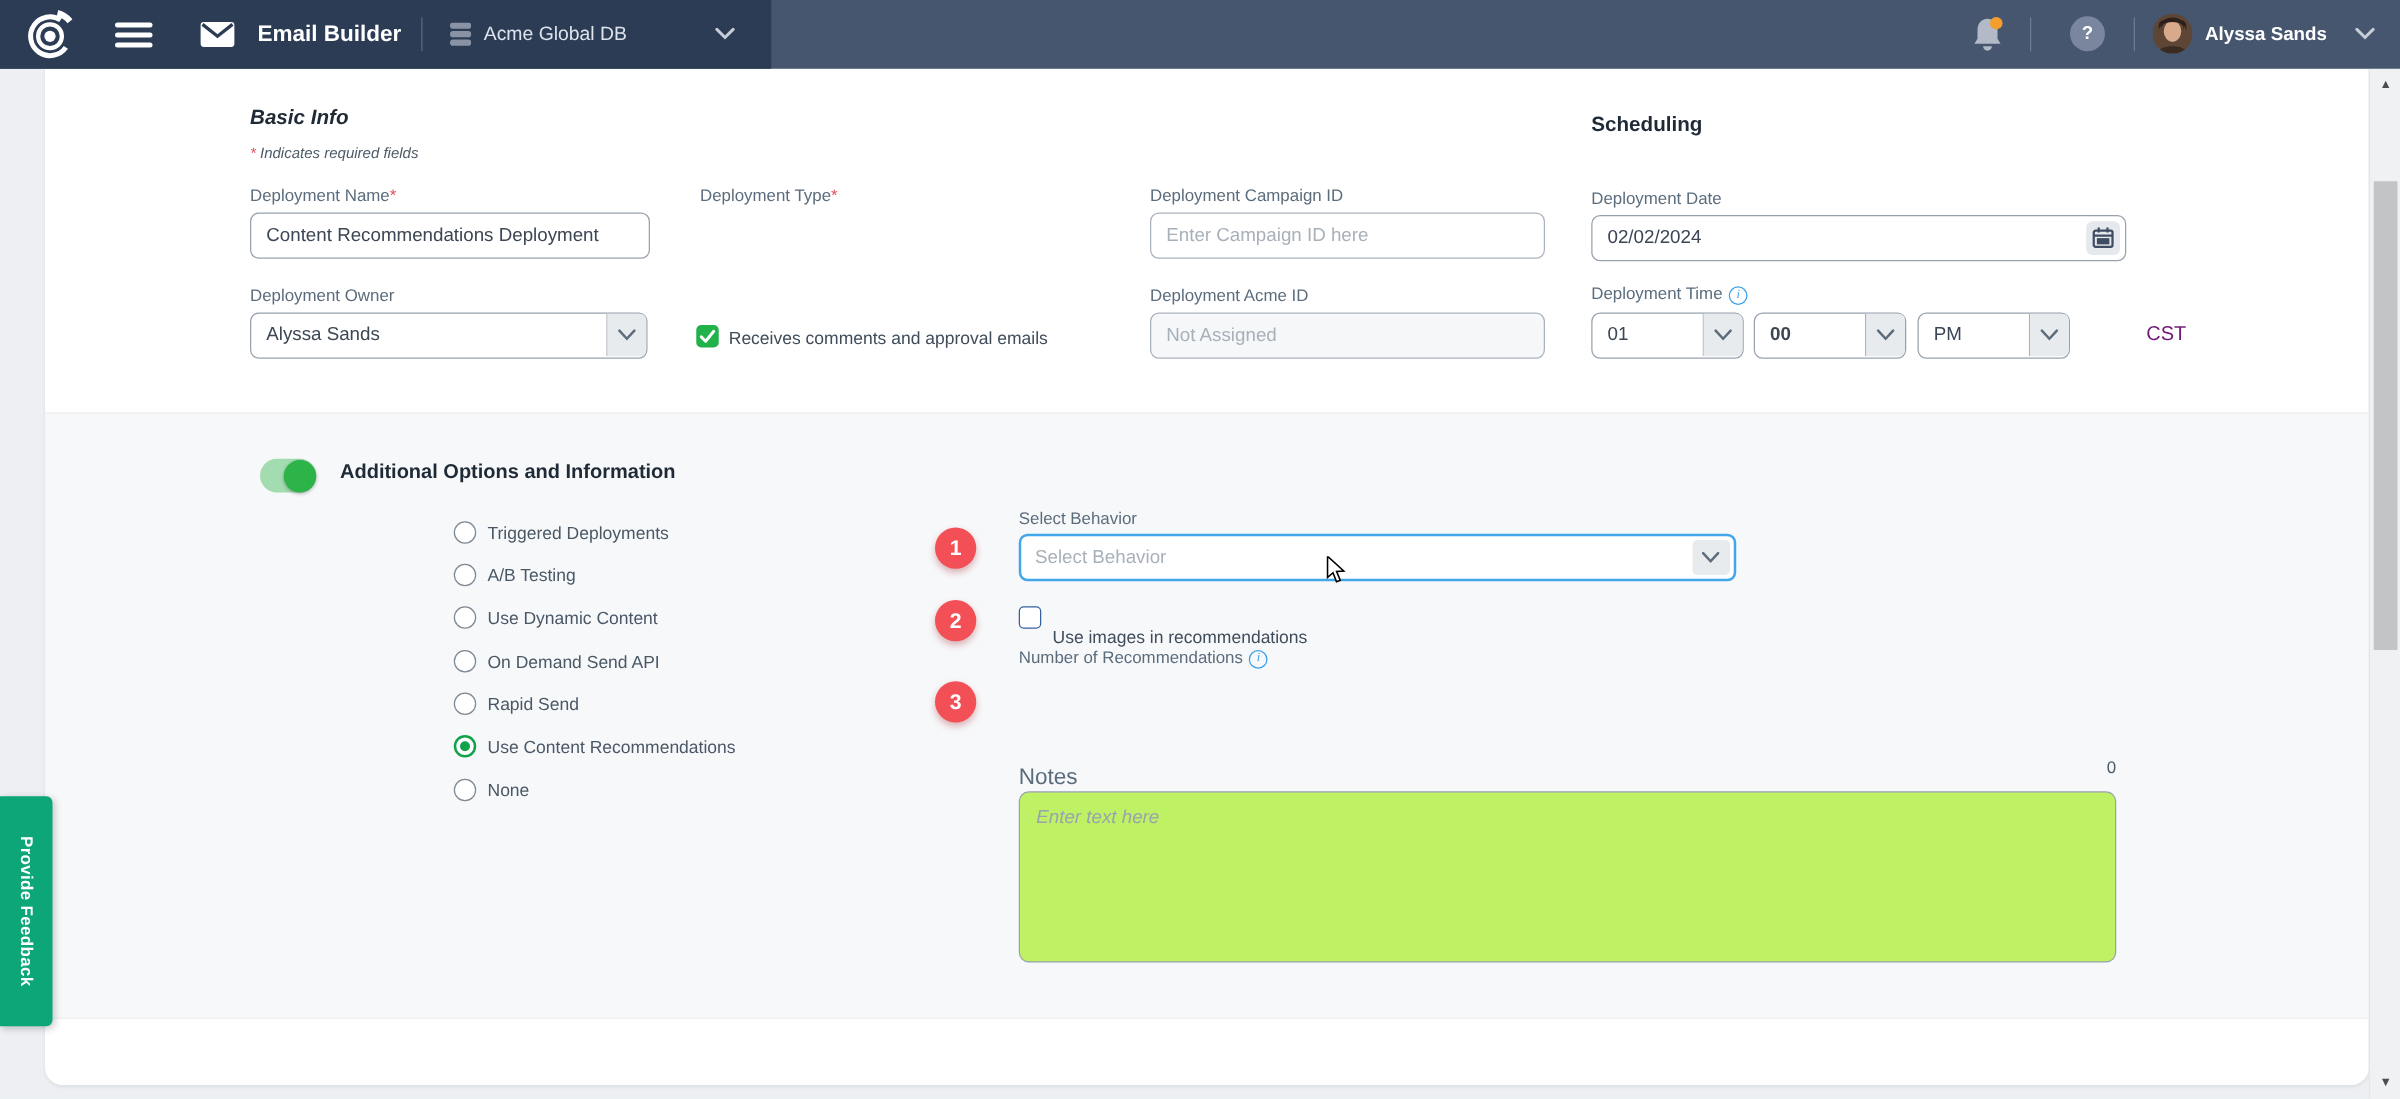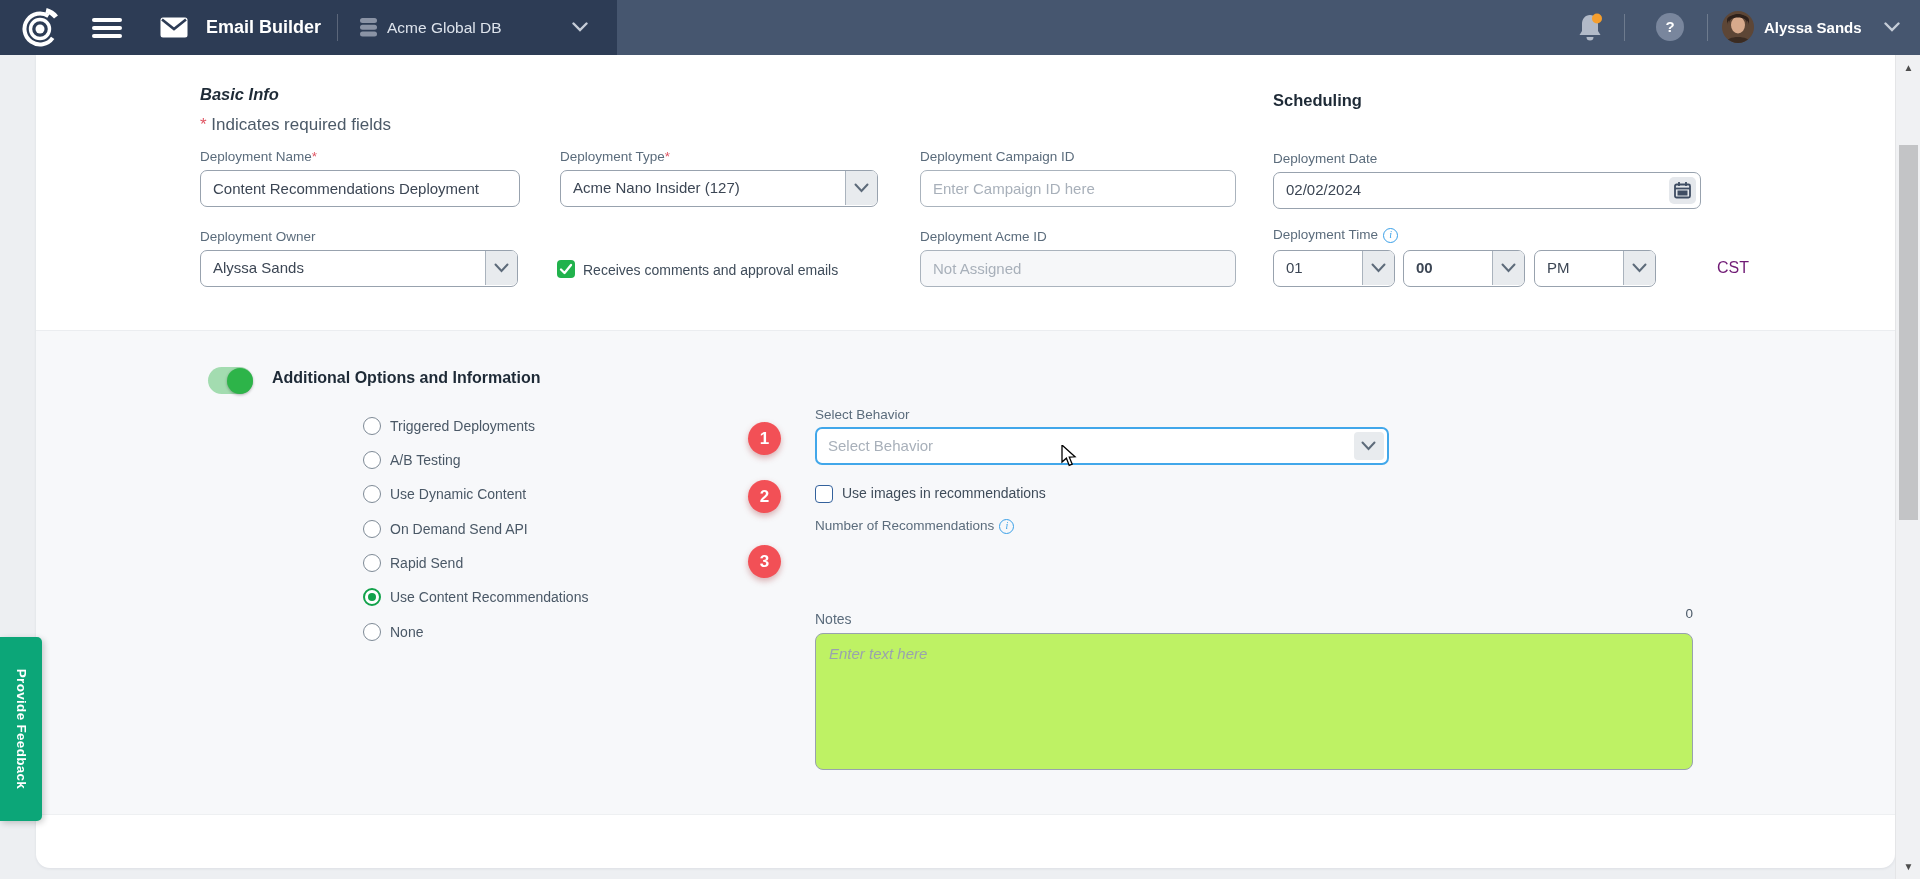--- a/index.html
+++ b/index.html
@@ -23,21 +23,21 @@
     background:#79869d; color:#fff; font-weight:bold; font-size:15px; text-align:center; line-height:28px; cursor:pointer; }
   .avatar { position:absolute; left:1722px; top:11px; width:32px; height:32px; border-radius:50%; overflow:hidden; cursor:pointer; }
   .user-name { position:absolute; left:1764px; top:0; height:55px; line-height:55px; color:#fff; font-size:15px; font-weight:bold; }
 
   
   .page { position:absolute; left:0; top:55px; width:1920px; height:824px; background:#edeff2; }
   .card { position:absolute; left:36px; top:0; width:1859px; height:813px; background:#ffffff;
     border-radius:0 0 14px 14px; box-shadow:0 1px 3px rgba(30,40,60,0.08); }
 
   .section-heading { position:absolute; font-size:16.5px; font-weight:bold; color:#1e2a36; }
-  .required-note { position:absolute; font-size:17px; color:#4c5a68; }
+  .required-note { position:absolute; font-size:12px; color:#4c5a68;font-style:italic; }
   .req-star { color:#e05563; }
   .field-label { position:absolute; font-size:13.5px; color:#5b6c7c; white-space:nowrap; }
 
   .text-input { position:absolute; height:37px; border:1.5px solid #98a2ae; border-radius:7px; background:#fff;
     font-family:"Liberation Sans", sans-serif; font-size:15px; color:#3c4654; padding:0 12px; outline:none; }
   .text-input::placeholder { color:#a8b0ba; }
   .text-input.disabled { background:#f6f7f9; color:#99a2ad; }
 
   .sel { position:absolute; height:37px; border:1.5px solid #98a2ae; border-radius:7px; background:#fff; cursor:pointer; }
   .sel .sel-value { position:absolute; left:12px; top:0; height:34px; line-height:34px; font-size:15px; color:#3c4654; white-space:nowrap; }
@@ -81,21 +81,21 @@
   .behavior-select .sel-btn { position:absolute; right:3px; top:3px; width:30px; height:28px; background:#e8ebee; border-radius:4px; }
   .behavior-select .sel-btn svg { position:absolute; left:7px; top:9px; }
 
   .stepper { position:absolute; left:779px; top:486px; width:574px; height:39px;
     border:1.5px solid #98a2ae; border-radius:7px; background:#fff; }
   .stepper-value { position:absolute; left:0; width:100%; top:0; height:36px; line-height:36px; text-align:center; font-size:15.5px; color:#3c4654; }
   .step-btn { position:absolute; top:0; height:36px; line-height:34px; font-size:21px; color:#3b4754; cursor:pointer; width:26px; text-align:center; }
   .step-minus { right:36px; }
   .step-plus { right:8px; }
 
-  .notes-label { position:absolute; left:779px; top:556px; font-size:14px; color:#5b6c7c; }
+  .notes-label { position:absolute; left:779px; top:556px; font-size:18px; color:#5b6c7c; }
   .notes-count { position:absolute; left:779px; top:551px; width:878px; text-align:right; font-size:13.5px; color:#4c5a68; }
   .notes-area { position:absolute; left:779px; top:578px; width:878px; height:137px; border:1.5px solid #98a2ae;
     border-radius:8px; background:#bef264; font-family:"Liberation Sans", sans-serif; font-size:15px; color:#3c4654;
     padding:11px 13px; resize:none; outline:none; }
   .notes-area::placeholder { color:#9aa3ad; font-style:italic; }
 
   
   .feedback-tab { position:absolute; left:0; top:637px; width:42px; height:184px; background:#0ca678;
     border-radius:0 5px 5px 0; box-shadow:2px 2px 6px rgba(0,0,0,0.2); cursor:pointer; z-index:60; }
   .feedback-tab span { position:absolute; left:50%; top:50%; transform:translate(-50%,-50%);
@@ -182,28 +182,20 @@
     </div>
 
     <div class="field-label" style="left:164px; top:94px;">
       <span>Deployment Name</span><span class="req-star">*</span>
     </div>
     <input class="text-input" style="left: 164px; top: 115px; width: 320px;" value="Content Recommendations Deployment">
 
     <div class="field-label" style="left:524px; top:94px;">
       <span>Deployment Type</span><span class="req-star">*</span>
     </div>
-    <div class="sel" style="left:524px; top:115px; width:318px;">
-      <div class="sel-value">Acme Nano Insider (127)</div>
-      <div class="sel-btn">
-        <svg width="15" height="10" viewBox="0 0 15 10">
-            <polyline points="1.5,1.5 7.5,8 13.5,1.5" fill="none" stroke="#5d6b7a" stroke-width="2" stroke-linecap="round"></polyline>
-          </svg>
-      </div>
-    </div>
 
     <div class="field-label" style="left:884px; top:94px;">Deployment Campaign ID</div>
     <input class="text-input" style="left: 884px; top: 115px; width: 316px; border-color: rgb(170, 179, 189);" placeholder="Enter Campaign ID here">
 
     <div class="field-label" style="left:164px; top:174px;">Deployment Owner</div>
     <div class="sel" style="left:164px; top:195px; width:318px;">
       <div class="sel-value">Alyssa Sands</div>
       <div class="sel-btn">
         <svg width="15" height="10" viewBox="0 0 15 10">
             <polyline points="1.5,1.5 7.5,8 13.5,1.5" fill="none" stroke="#5d6b7a" stroke-width="2" stroke-linecap="round"></polyline>
@@ -314,21 +306,21 @@
             <polyline points="1.5,1.5 7.5,8 13.5,1.5" fill="none" stroke="#5d6b7a" stroke-width="2" stroke-linecap="round"></polyline>
           </svg>
       </div>
     </div>
 
     <svg class="cursor-svg" width="18" height="22" viewBox="0 0 18 22">
       <path d="M1 0 L1 17 L5.4 13.2 L8.2 20.4 L11.2 19.2 L8.3 12.2 L14 11.8 Z" fill="#fff" stroke="#000" stroke-width="1.3"></path>
     </svg>
 
     <div class="checkbox unchecked" style="left:779px; top:430px;"></div>
-    <div class="checkbox-label" style="left:806px; top:430px;">Use images in recommendations</div>
+    <div class="checkbox-label" style="left:806px; top:446px;">Use images in recommendations</div>
 
     <div class="field-label" style="left:779px; top:463px;">
       <span>Number of Recommendations</span><span class="info-icon">i</span>
     </div>
 
     <div class="notes-label">Notes</div>
     <div class="notes-count">0</div>
     <textarea class="notes-area" placeholder="Enter text here" style=""></textarea>
 
   </div>

